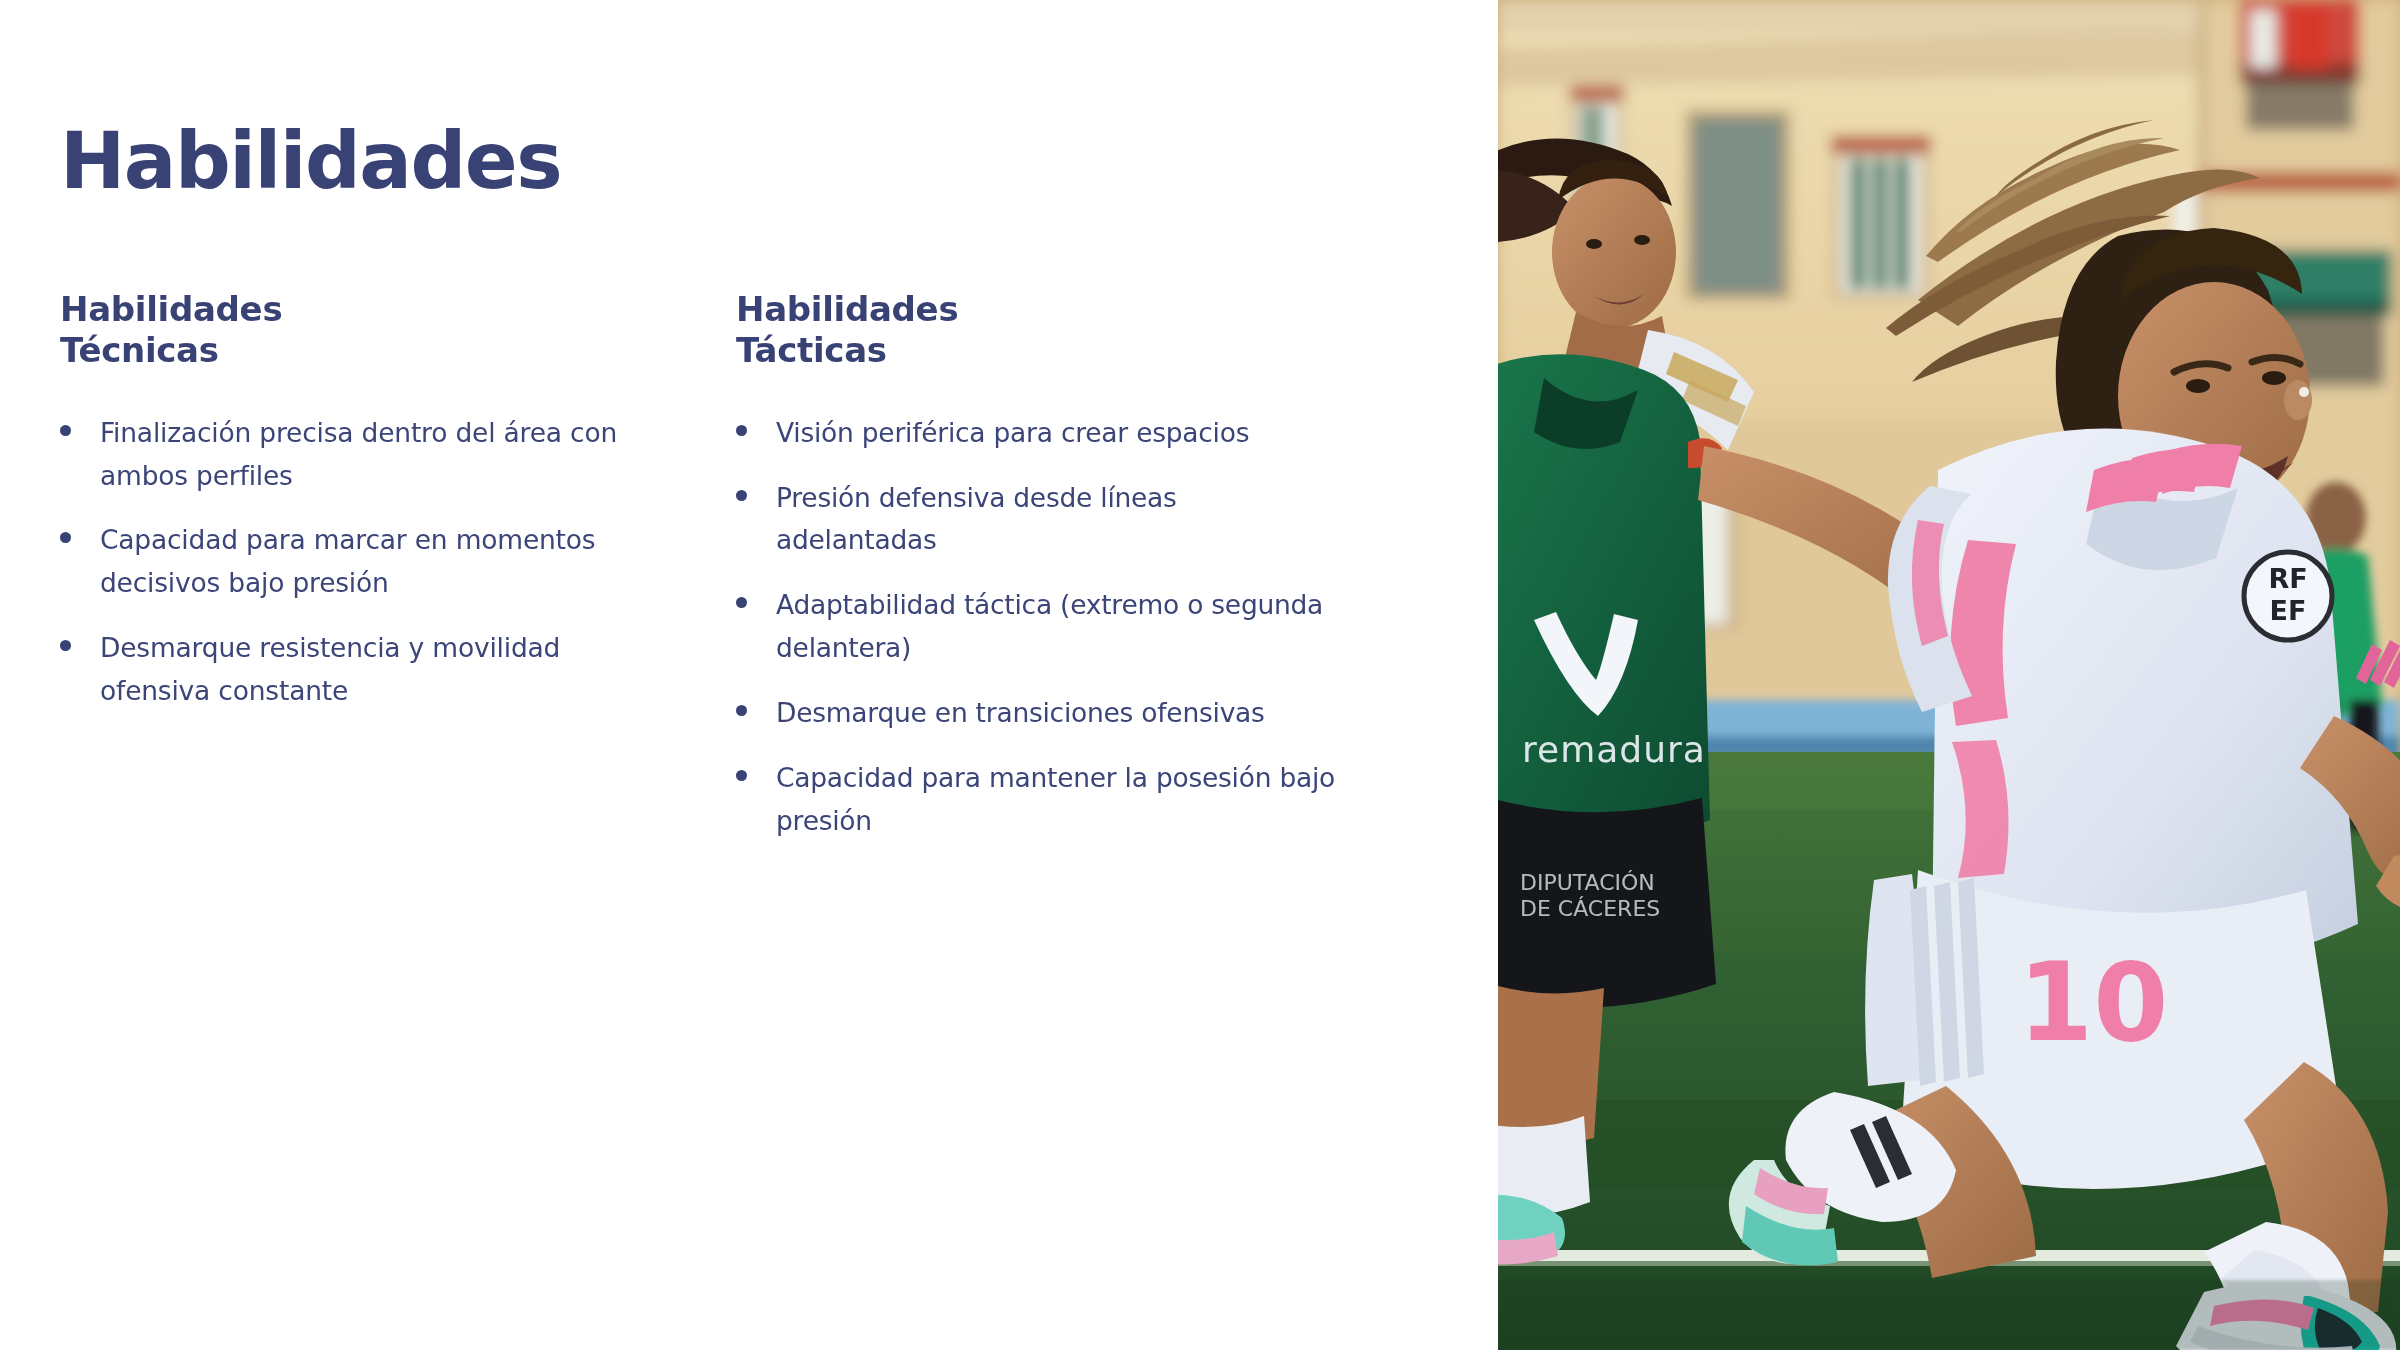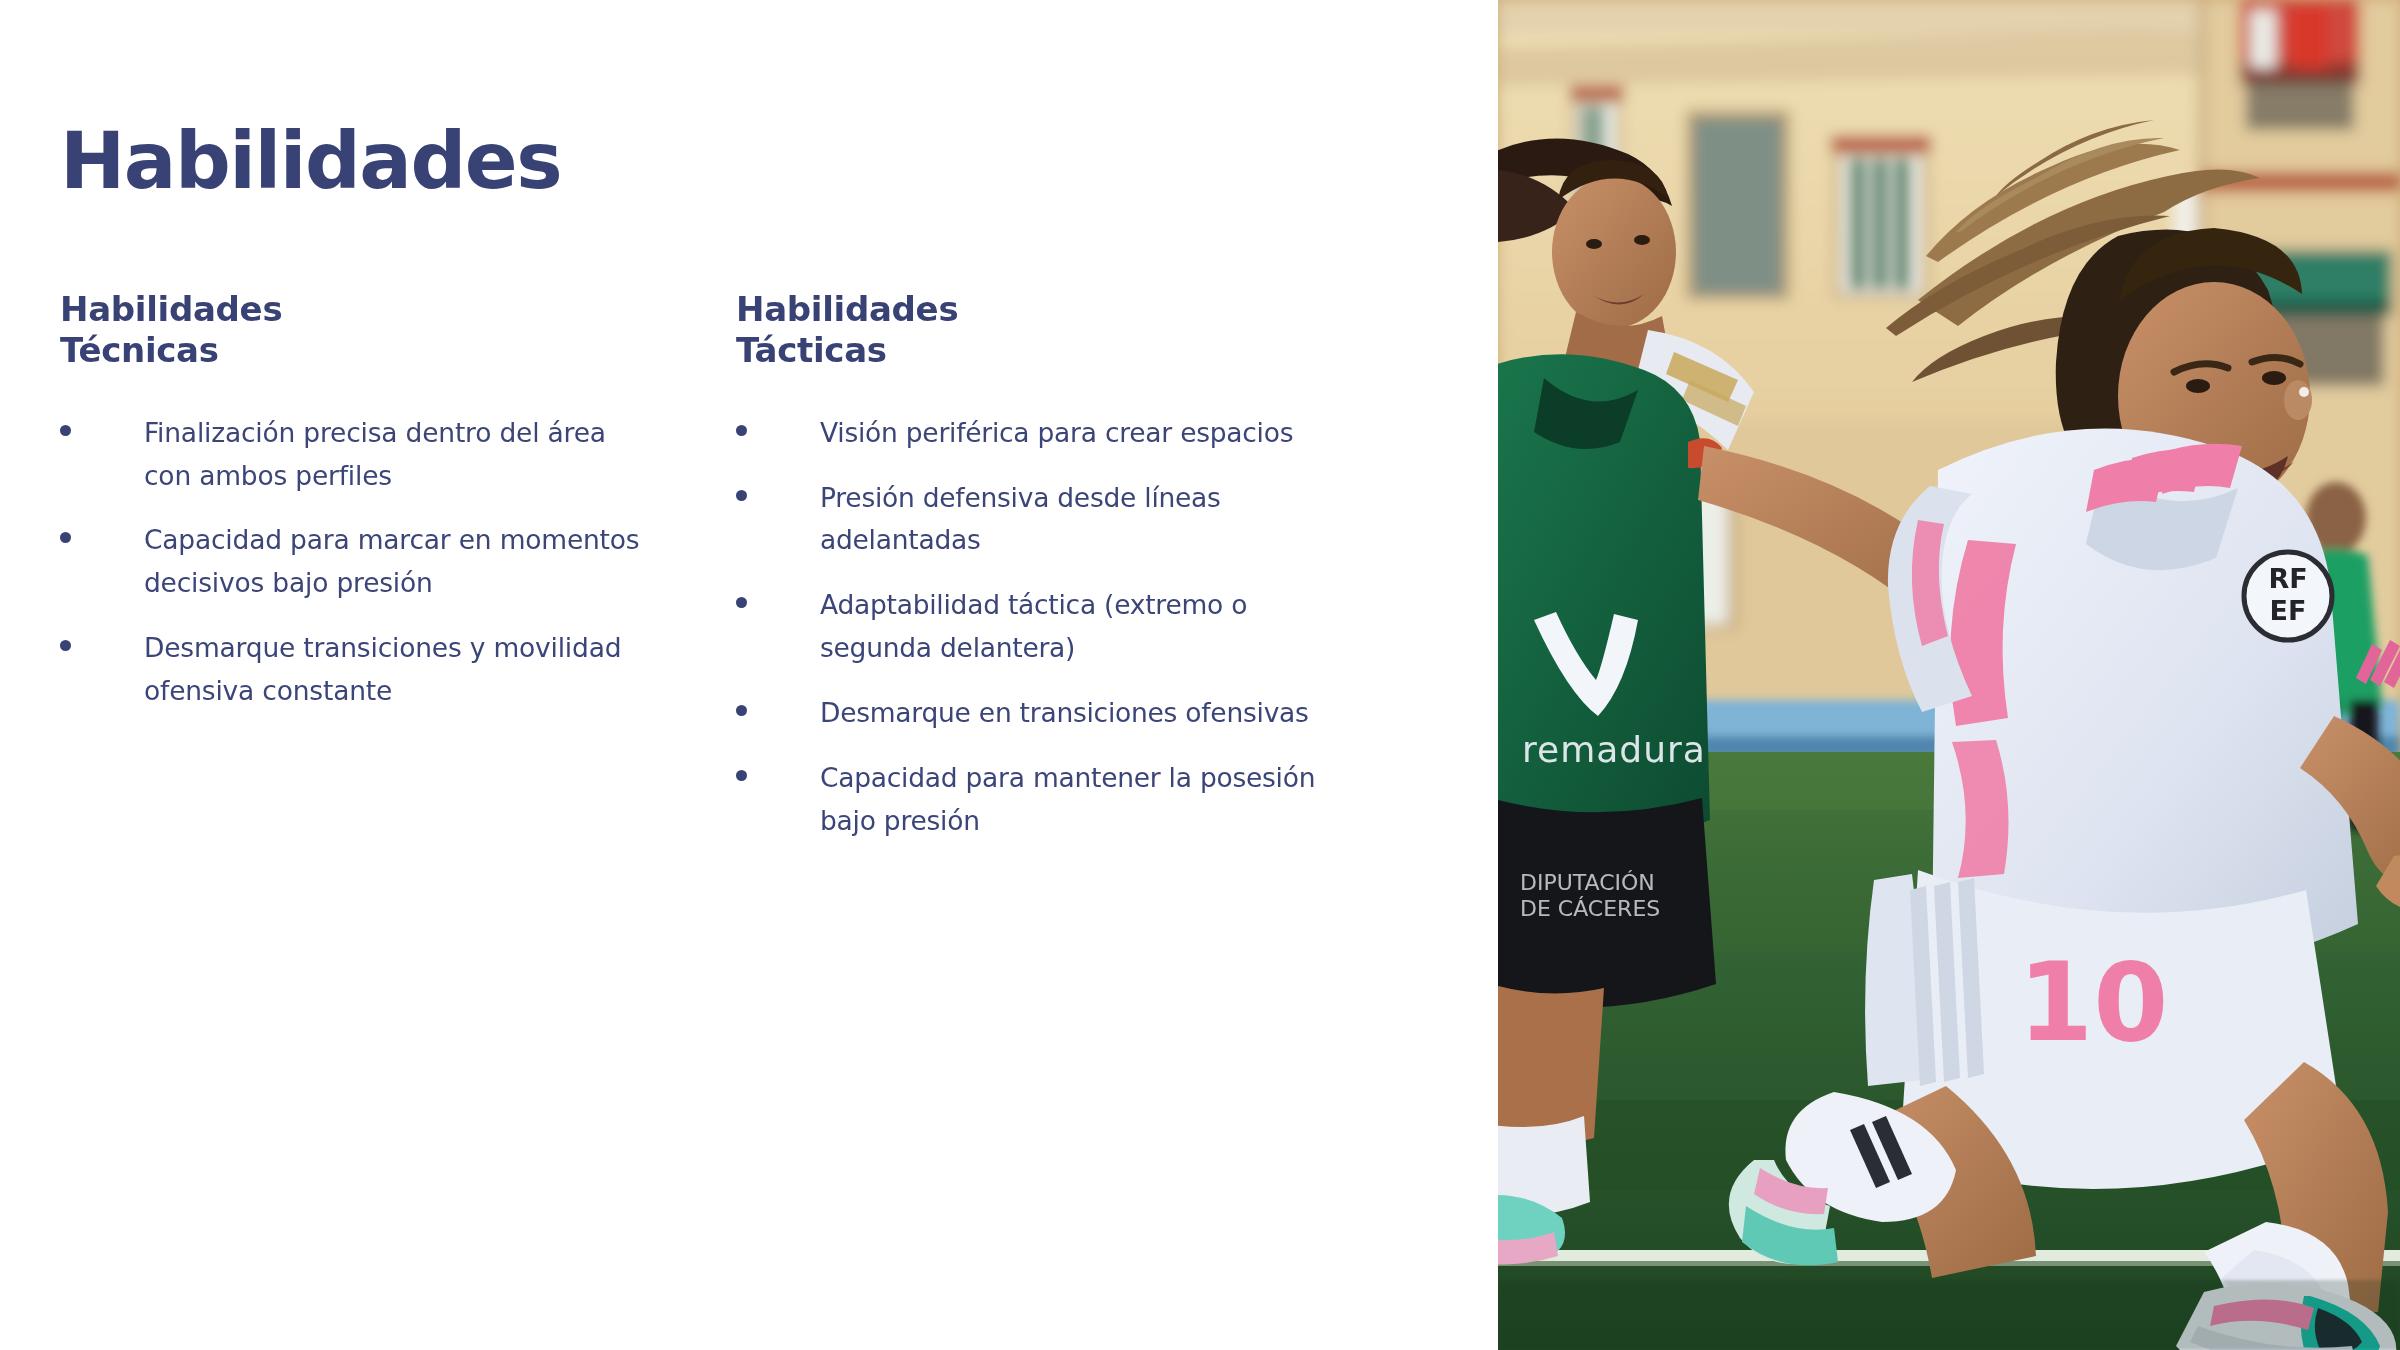--- a/index.html
+++ b/index.html
@@ -76,21 +76,20 @@
     background:#394275;
   }
 
   .bullet-text {
     flex:1 1 auto;
     font-family:"DejaVu Sans", sans-serif;
     font-size:26.5px;
     line-height:1.62;
     color:#3c4578;
     letter-spacing:-0.2px;
-    margin-left:44px;
   }
 
   .col-right .bullet-text { letter-spacing:-0.25px; }
 
   
   .photo {
     position:absolute;
     left:1498px; top:0;
     width:902px; height:1350px;
     overflow:hidden;
@@ -122,21 +121,21 @@
           <li class="bullet">
             <span class="bullet-dot">
                 <i></i>
               </span>
             <span class="bullet-text">Capacidad para marcar en momentos decisivos bajo presión</span>
           </li>
           <li class="bullet">
             <span class="bullet-dot">
                 <i></i>
               </span>
-            <span class="bullet-text">Desmarque transiciones y movilidad ofensiva constante</span>
+            <span class="bullet-text">Desmarque resistencia y movilidad ofensiva constante</span>
           </li>
         </ul>
       </div>
 
       <div class="col col-right">
         <h2 class="col-heading">Habilidades
 Tácticas</h2>
         <ul class="bullets">
           <li class="bullet">
             <span class="bullet-dot">

